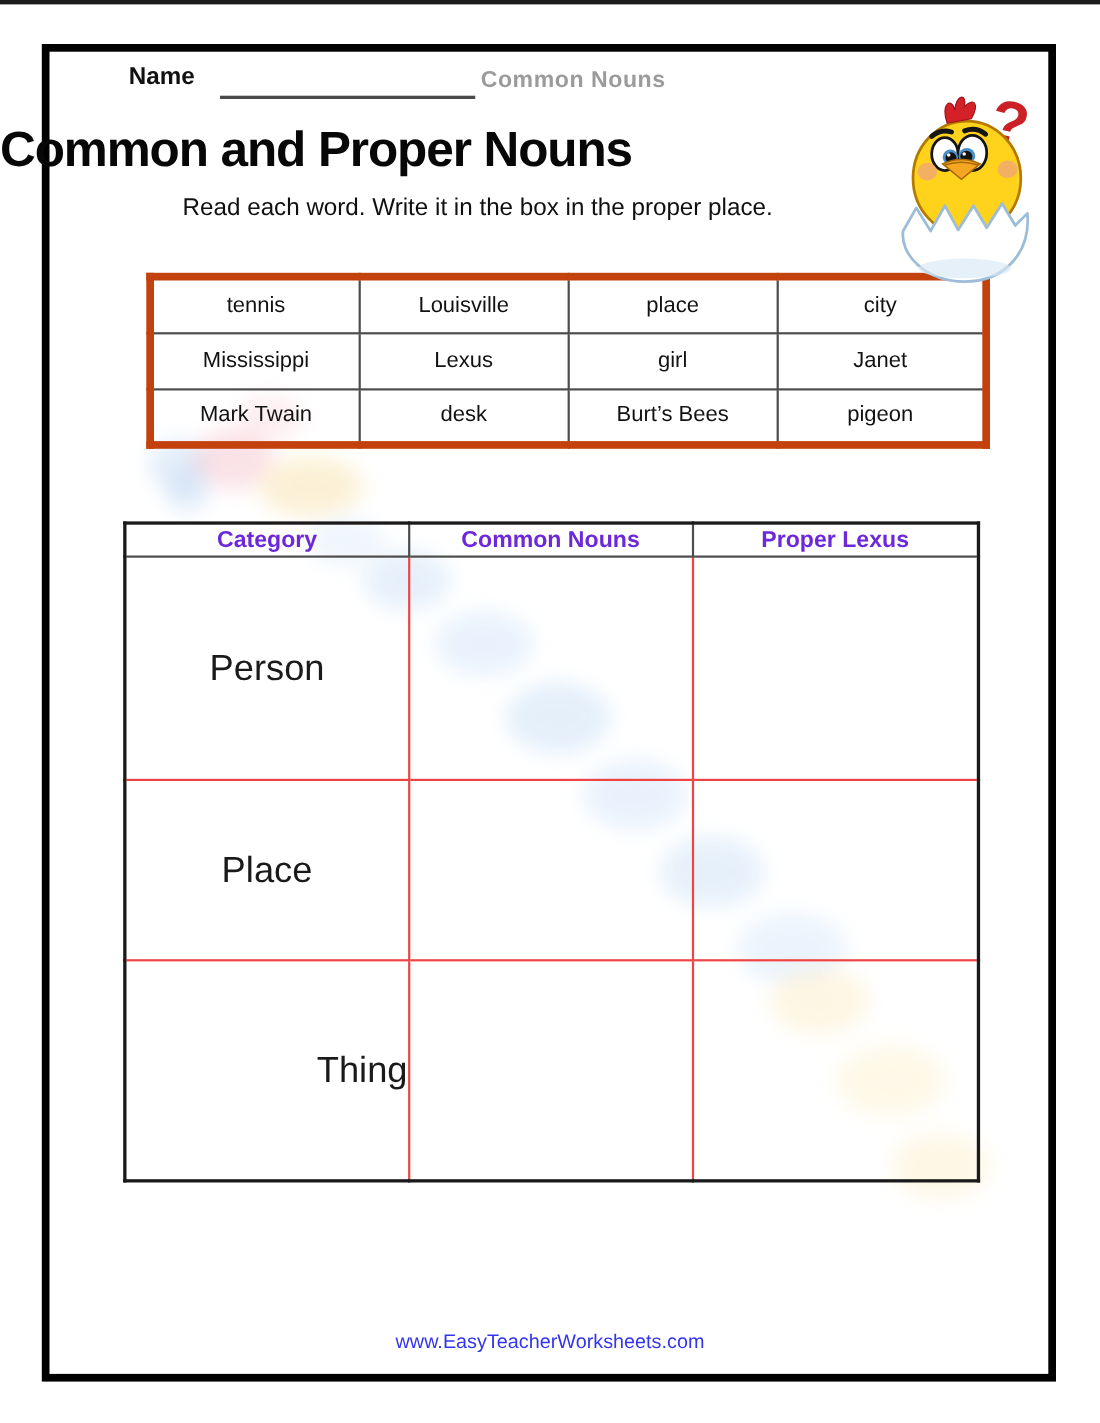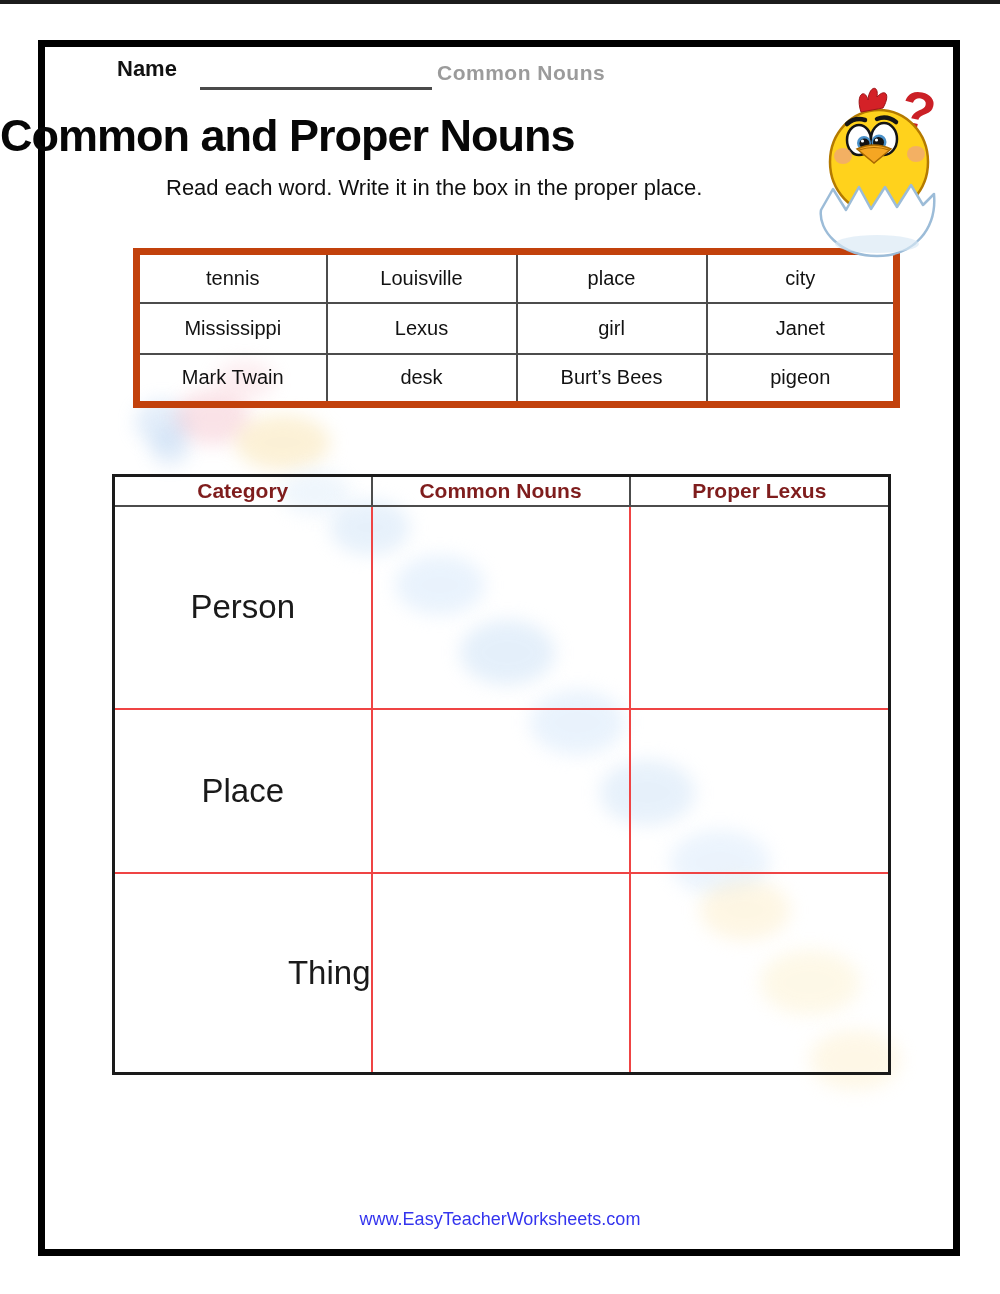--- a/index.html
+++ b/index.html
@@ -69,21 +69,21 @@
   
   .sort-table {
     position:absolute; left:112px; top:474px; width:776px;
     border-collapse:collapse; table-layout:fixed;
     background:transparent; z-index:1;
     border:3px solid #1a1a1a;
   }
   .sort-table th {
     border:2px solid #4c4c4c;
     height:30px;
-    font-size:21px; font-weight:700; color:#7f1d1d;
+    font-size:21px; font-weight:700; color:#6d28d9;
     text-align:center; vertical-align:middle;
     background:transparent;
   }
   .sort-table td {
     border:2px solid #ef4444;
     background:transparent;
     text-align:center; vertical-align:middle;
   }
   .cat-cell { font-size:33px; color:#1a1a1a; }
   .row-person td { height:203px; }

